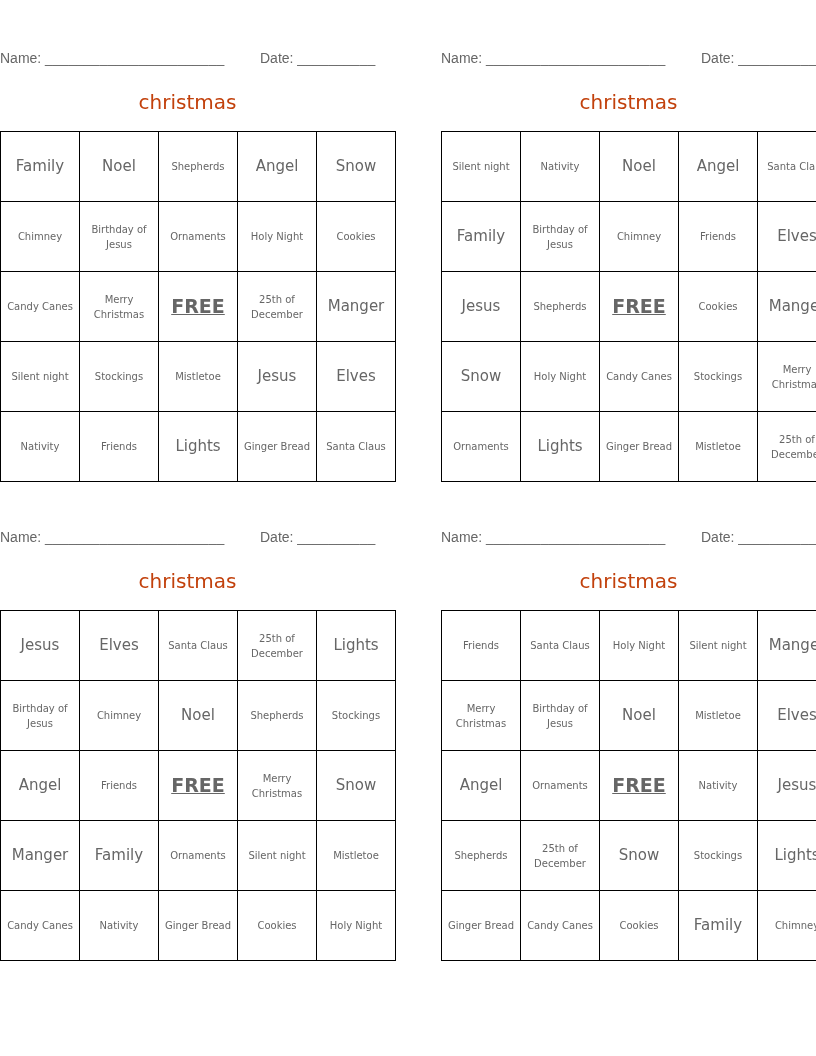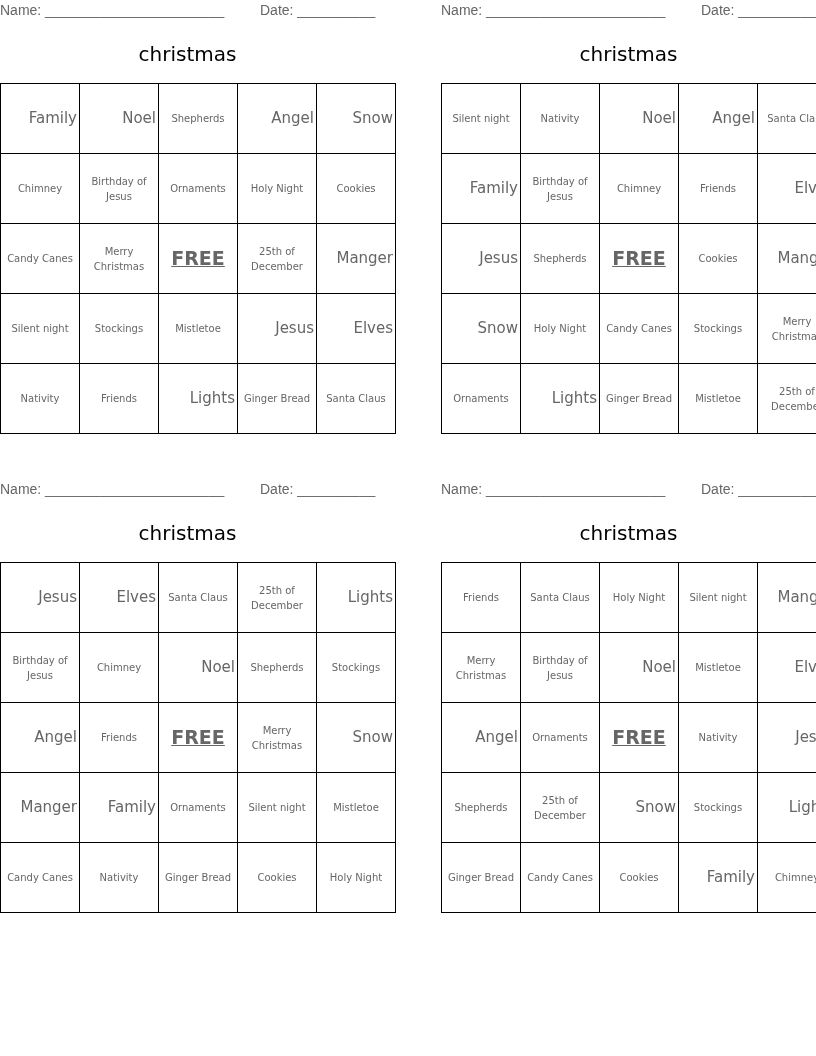--- a/index.html
+++ b/index.html
@@ -1,30 +1,30 @@
 <!DOCTYPE html>
 <html><head>
   <meta charset="utf-8">
   <style>
     html, body { margin: 0; padding: 0; background: #ffffff; }
     body { width: 816px; height: 1056px; position: relative; overflow: hidden; }
-    .card { position: absolute; width: 375px; height: 440px; }
+    .card { position: absolute; width: 375px; height: 440px; margin-top: 48px; }
     .hdr { position: absolute; top: 2px; left: 0; width: 375px; height: 18px;
       font-family: "Liberation Sans", sans-serif; font-size: 14px; color: #666666; }
     .hdr .name { position: absolute; left: 0; top: 0; white-space: pre; }
     .hdr .date { position: absolute; left: 260px; top: 0; white-space: pre; text-align: center; }
     .title { position: absolute; top: 42px; left: 0; width: 375px; text-align: center;
-      font-family: "DejaVu Sans", sans-serif; font-size: 20px; color: #000000; }
+      font-family: "DejaVu Sans", sans-serif; font-size: 20px; color: #c2410c; }
     table.grid { position: absolute; top: 83px; left: 0; border-collapse: collapse;
       table-layout: fixed; width: 375px; }
     table.grid td { border: 1px solid #000000; height: 69px; width: 74px; padding: 0 2px;
       text-align: center; vertical-align: middle; color: #666666;
       font-family: "DejaVu Sans", sans-serif; font-size: 10px; line-height: 15px;
       overflow: hidden; }
-    table.grid td.big { font-size: 15px; text-align: right; }
+    table.grid td.big { font-size: 15px; }
     table.grid td.free { font-size: 19px; font-weight: bold; text-decoration: underline; }
   </style>
 </head>
 <body>
 
 <div class="card" style="left:0;top:0;">
     <div class="hdr">
       <span class="name">Name: _______________________</span>
       <span class="date">Date: __________</span>
     </div>

